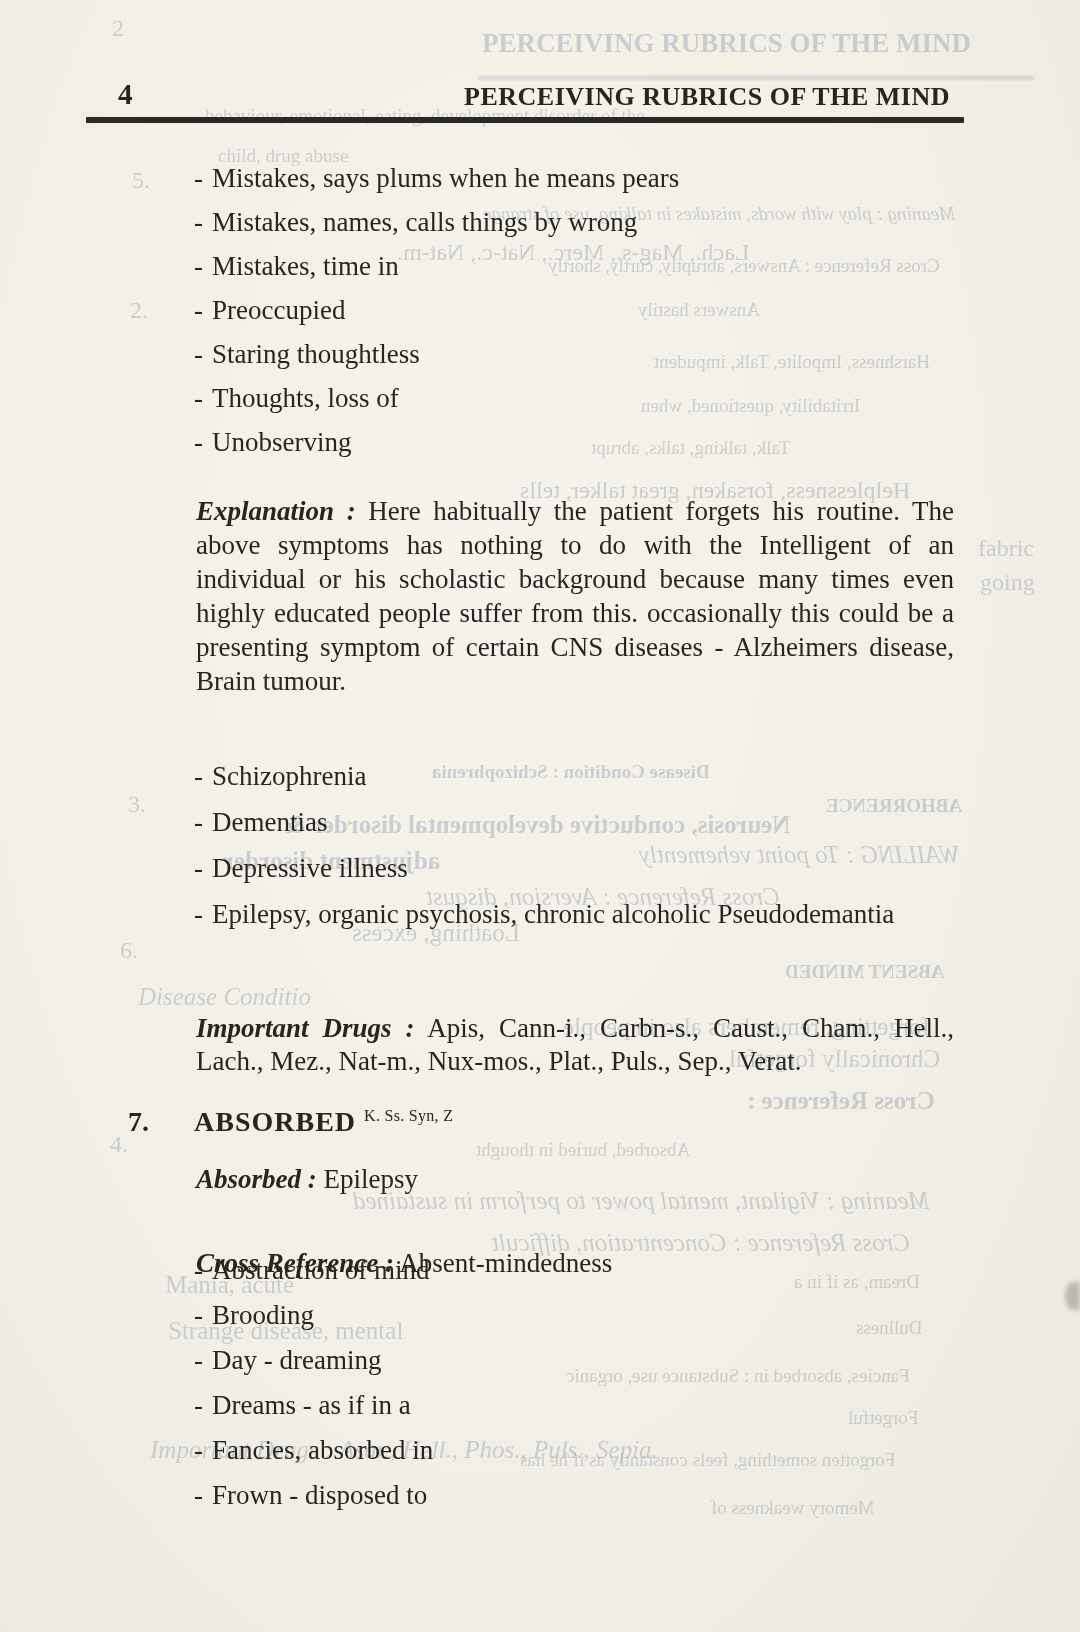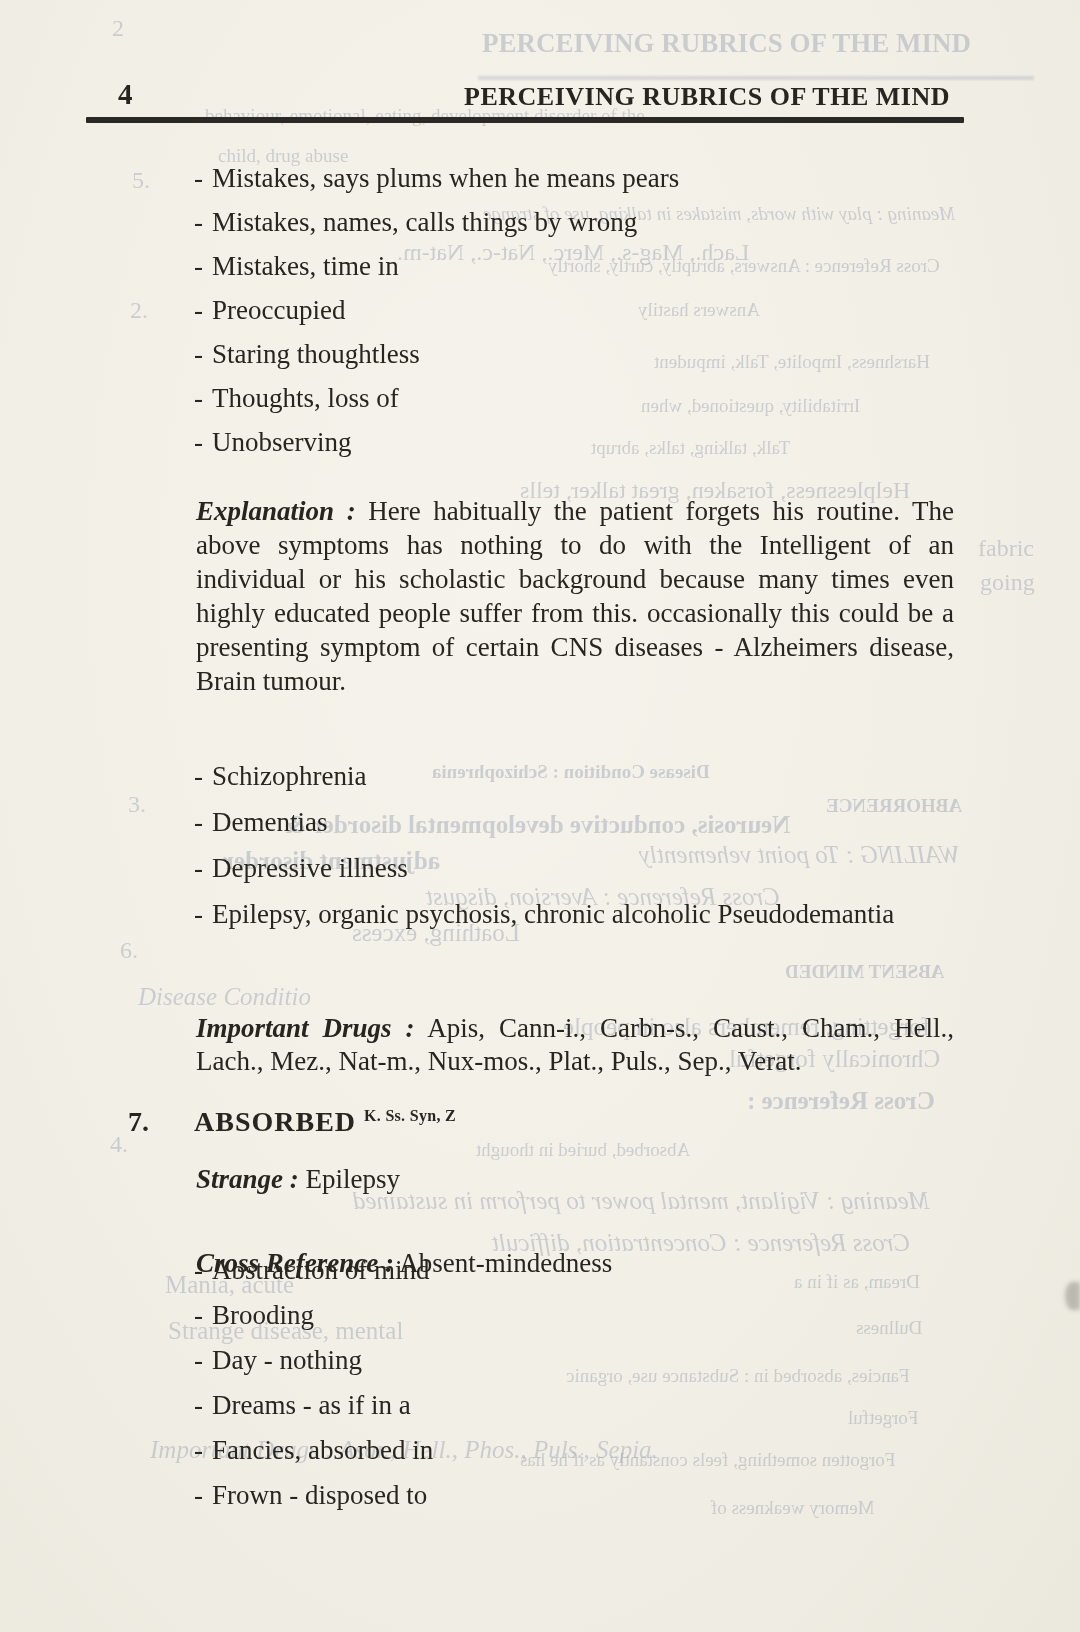--- a/index.html
+++ b/index.html
@@ -42,21 +42,21 @@
   .lbl{font-weight:bold;font-style:italic;}
   .exp{top:494px;line-height:34px;text-align:justify;}
   .dcond{top:720px;line-height:34px;}
   .drugs{top:972px;line-height:33px;text-align:justify;margin-top:40px;}
   .meaning{top:1162px;line-height:34px;}
   .crossref{top:1206px;line-height:34px;margin-top:40px;}
   
   .sec-head{position:absolute;top:1106px;left:128px;font-size:28px;font-weight:bold;}
   .sec-num{display:inline-block;width:66px;}
   .sec-title{letter-spacing:1px;}
-  .sec-sup{font-size:16px;font-weight:bold;vertical-align:super;margin-left:8px;letter-spacing:.3px;}
+  .sec-sup{font-size:16px;font-weight:normal;vertical-align:super;margin-left:8px;letter-spacing:.3px;}
   
   .smudge{
     position:absolute;right:0;top:1282px;width:15px;height:28px;
     background:#b4b1a8;border-radius:60% 0 0 60%;opacity:.85;filter:blur(2px);
   }
 </style>
 </head>
 <body>
 
 <div class="page">
@@ -162,36 +162,36 @@
       <div class="li">
         <span class="dash">-</span>
         <span class="txt">Epilepsy, organic psychosis, chronic alcoholic Pseudodemantia</span>
       </div>
     </div>
 
   <div class="para drugs"><span class="lbl">Important Drugs :</span><span> Apis, Cann-i., Carbn-s., Caust., Cham., Hell., Lach., Mez., Nat-m., Nux-mos., Plat., Puls., Sep., Verat.</span></div>
 
   <div class="sec-head"><span class="sec-num">7.</span><span class="sec-title">ABSORBED</span><span class="sec-sup">K. Ss. Syn, Z</span></div>
 
-  <div class="para meaning"><span class="lbl">Strange :</span><span> Epilepsy</span></div>
+  <div class="para meaning"><span class="lbl">Absorbed :</span><span> Epilepsy</span></div>
 
   <div class="para crossref"><span class="lbl">Cross Reference :</span><span> Absent-mindedness</span></div>
 
   <div class="list list-c" style="top:1256px">
       <div class="li">
         <span class="dash">-</span>
         <span class="txt">Abstraction of mind</span>
       </div>
       <div class="li">
         <span class="dash">-</span>
         <span class="txt">Brooding</span>
       </div>
       <div class="li">
         <span class="dash">-</span>
-        <span class="txt">Day - nothing</span>
+        <span class="txt">Day - dreaming</span>
       </div>
       <div class="li">
         <span class="dash">-</span>
         <span class="txt">Dreams - as if in a</span>
       </div>
       <div class="li">
         <span class="dash">-</span>
         <span class="txt">Fancies, absorbed in</span>
       </div>
       <div class="li">

